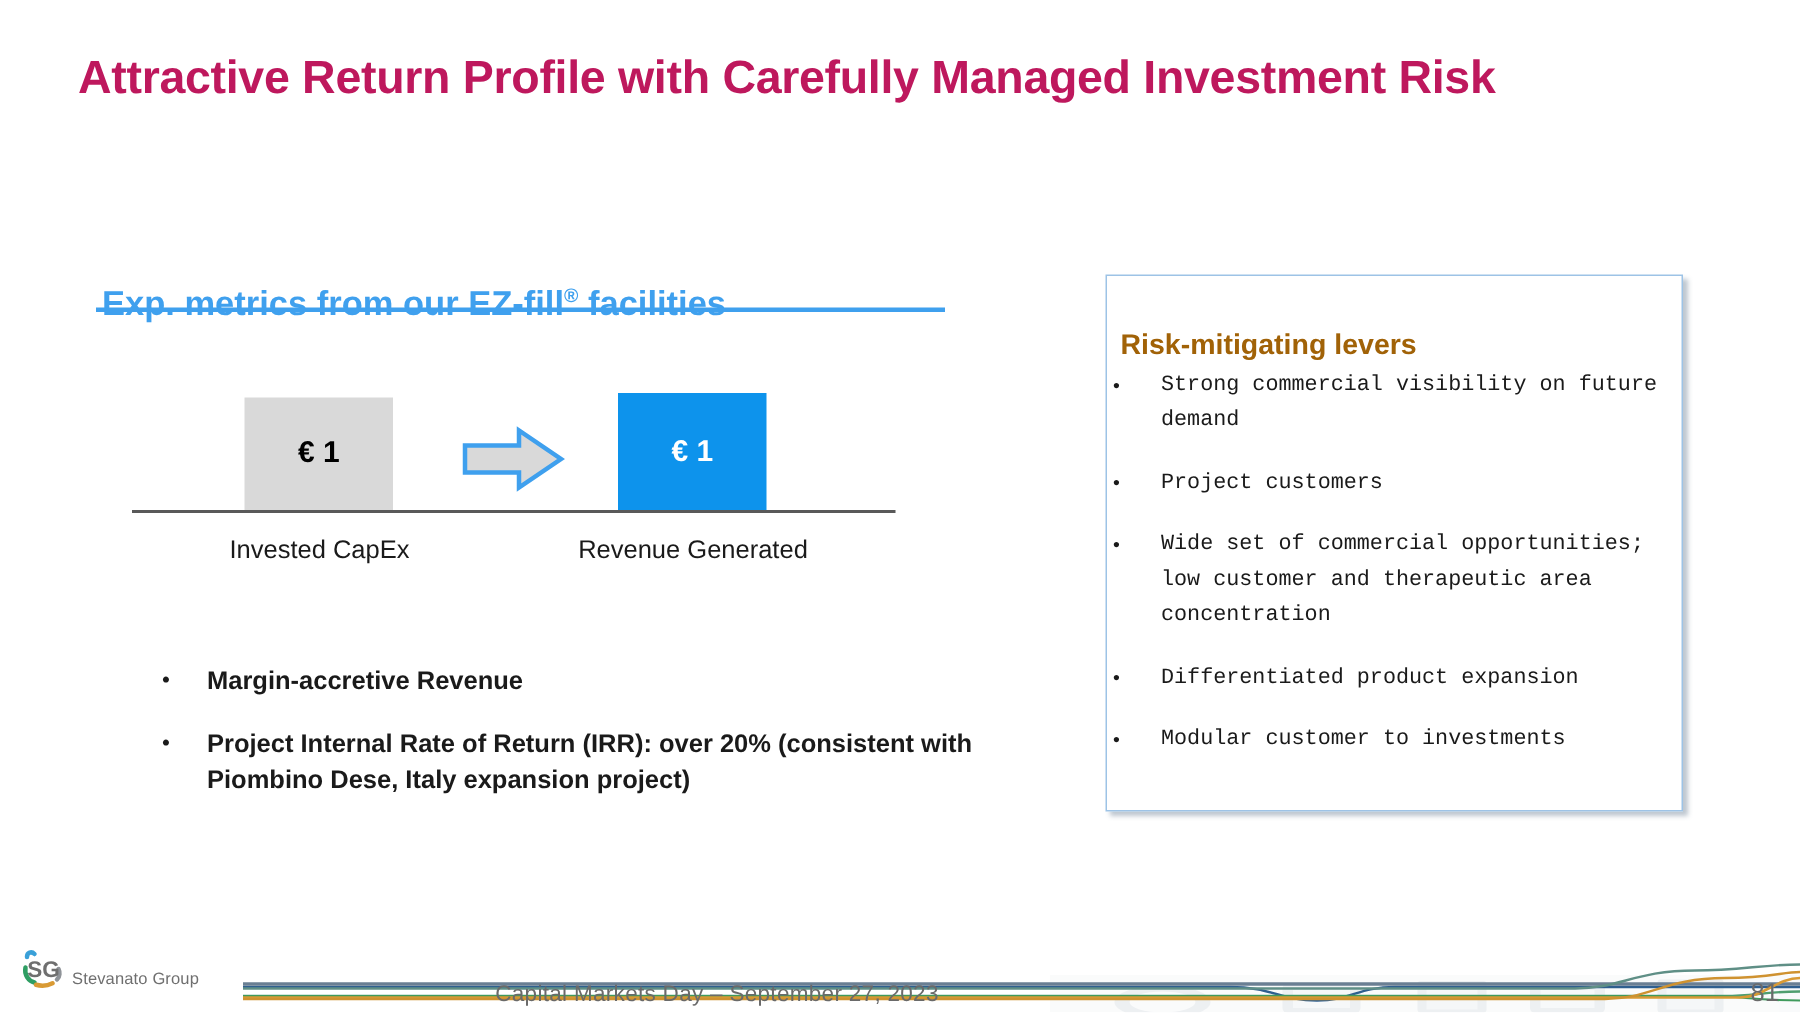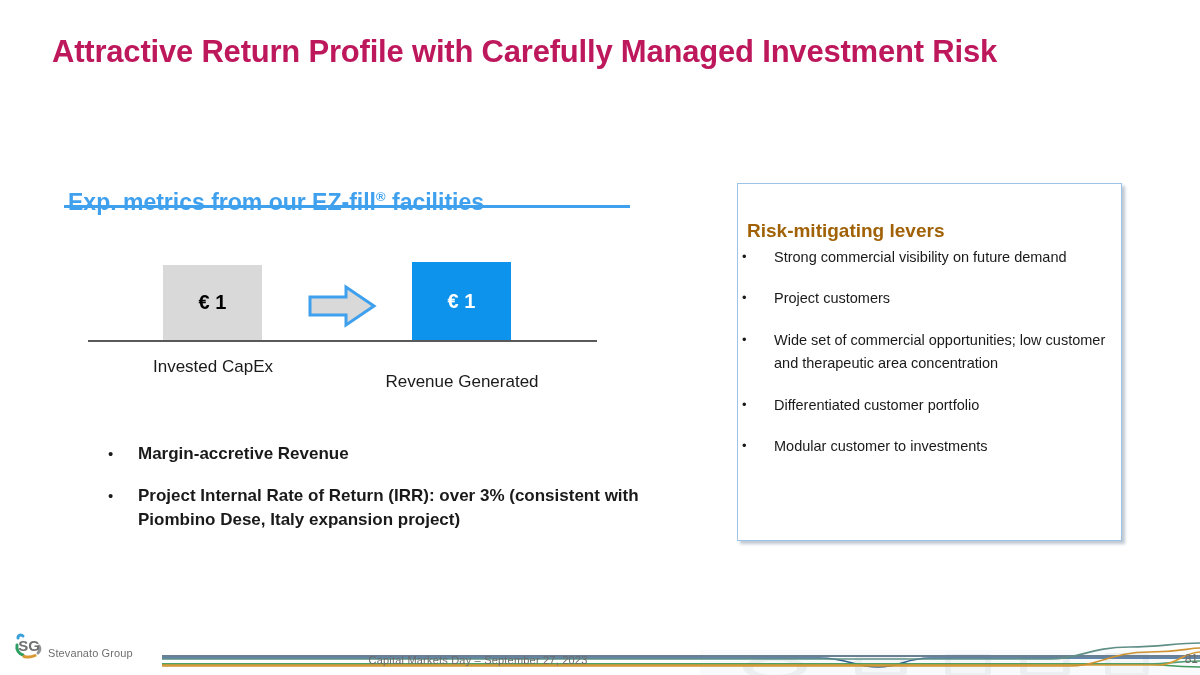--- a/index.html
+++ b/index.html
@@ -106,21 +106,21 @@
     color: #1a1a1a;
     line-height: 1.45;
   }
   .label-capex {
     left: 113px;
     top: 355px;
     width: 200px;
   }
   .label-revenue {
     left: 356px;
-    top: 370px;
+    top: 355px;
     width: 212px;
   }
 
   
   .left-bullets {
     position: absolute;
     left: 108px;
     top: 442px;
     width: 580px;
   }
@@ -175,21 +175,21 @@
     font-size: 14.5px;
     line-height: 1.62;
     color: #1a1a1a;
   }
   .pb-dot {
     width: 32px;
     flex: 0 0 32px;
     font-size: 13px;
     line-height: 1.75;
   }
-  .pb-text { flex: 1 1 auto; }
+  .pb-text { flex: 1 1 auto; font-family: Liberation Mono, monospace; }
 
   
   .footer-band {
     position: absolute;
     left: 0;
     top: 634px;
     width: 1200px;
     height: 41px;
     overflow: hidden;
   }
@@ -212,29 +212,29 @@
     margin-left: 4px;
     white-space: nowrap;
     letter-spacing: 0.1px;
   }
   .footer-center {
     position: absolute;
     left: 0;
     top: 654px;
     width: 956px;
     text-align: center;
-    font-size: 11px;
+    font-size: 15px;
     color: #6a6a6a;
     letter-spacing: 0.2px;
   }
   .page-number {
     position: absolute;
-    right: 2px;
+    right: 14px;
     top: 652px;
-    font-size: 12px;
+    font-size: 17px;
     color: #6a6a6a;
     text-align: right;
   }
 </style>
 </head>
 <body>
 
 <div class="slide-title">Attractive Return Profile with Carefully Managed Investment Risk</div>
 
 <div class="section-heading">
@@ -269,42 +269,42 @@
   </div>
 </div>
 
 <div class="left-bullets">
   <div class="lb-item">
     <span class="lb-dot">•</span>
     <span class="lb-text">Margin-accretive Revenue</span>
   </div>
   <div class="lb-item">
     <span class="lb-dot">•</span>
-    <span class="lb-text">Project Internal Rate of Return (IRR): over 3% (consistent with Piombino Dese, Italy expansion project)</span>
+    <span class="lb-text">Project Internal Rate of Return (IRR): over 20% (consistent with Piombino Dese, Italy expansion project)</span>
   </div>
 </div>
 
 <div class="panel"></div>
 <div class="panel-title">Risk-mitigating levers</div>
 <div class="panel-bullets">
   <div class="pb-item">
     <span class="pb-dot">•</span>
     <span class="pb-text">Strong commercial visibility on future demand</span>
   </div>
   <div class="pb-item">
     <span class="pb-dot">•</span>
     <span class="pb-text">Project customers</span>
   </div>
   <div class="pb-item">
     <span class="pb-dot">•</span>
     <span class="pb-text">Wide set of commercial opportunities; low customer and therapeutic area concentration</span>
   </div>
   <div class="pb-item">
     <span class="pb-dot">•</span>
-    <span class="pb-text">Differentiated customer portfolio</span>
+    <span class="pb-text">Differentiated product expansion</span>
   </div>
   <div class="pb-item">
     <span class="pb-dot">•</span>
     <span class="pb-text">Modular customer to investments</span>
   </div>
 </div>
 
 <div class="footer-band">
   <svg width="1200" height="41" viewBox="0 0 1200 41">
     <g opacity="0.33">

